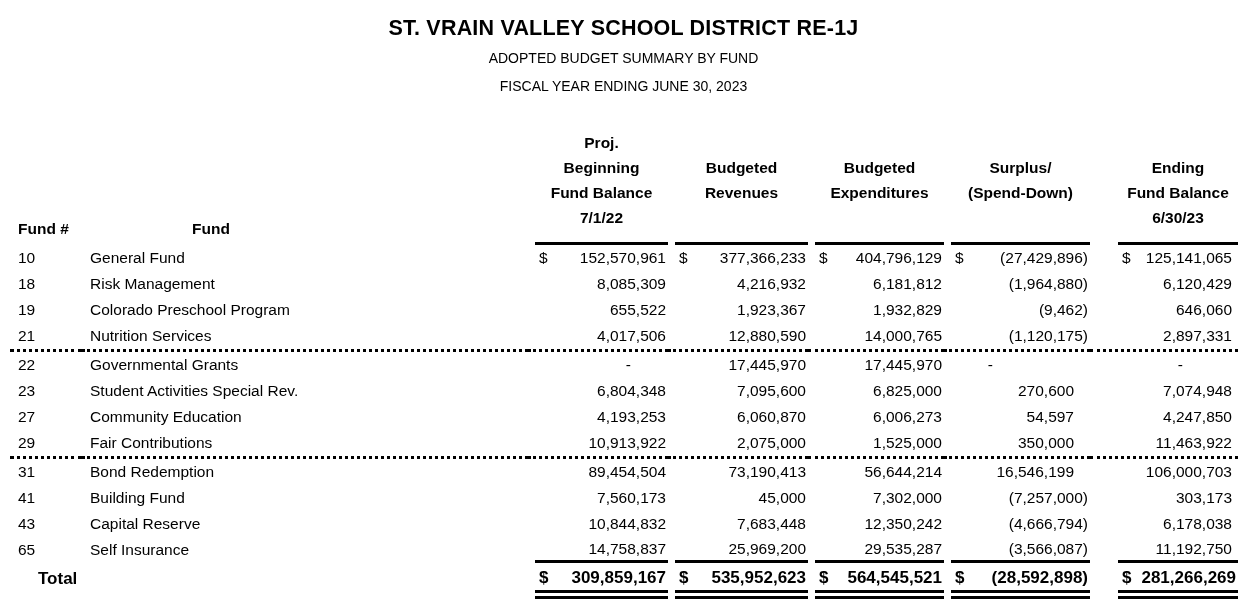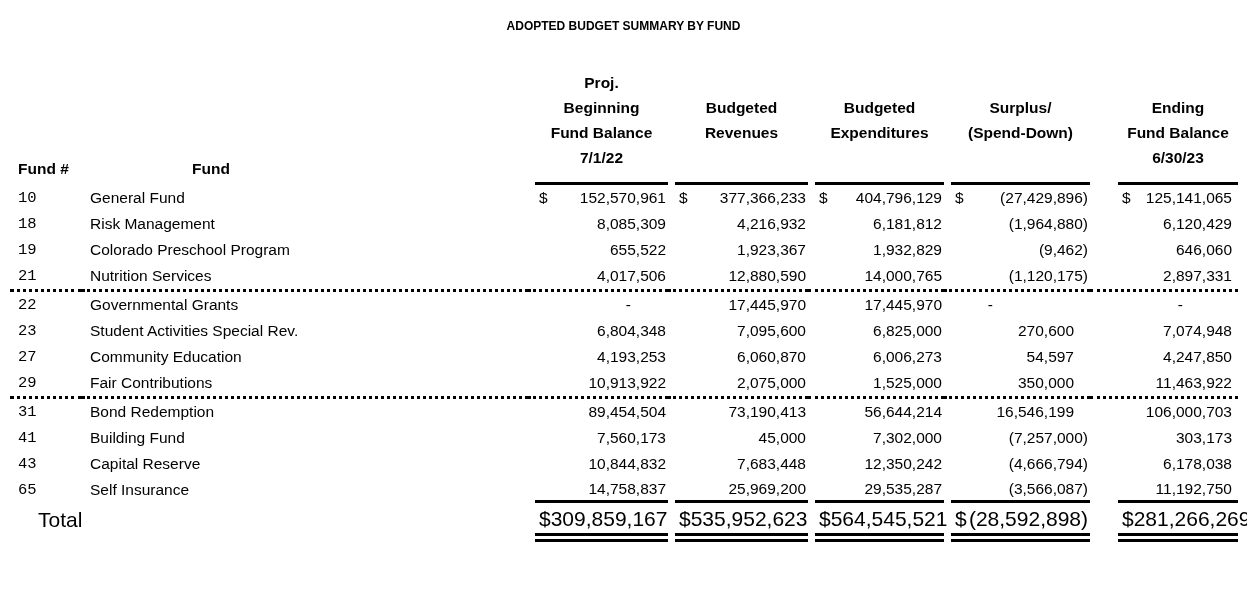--- a/index.html
+++ b/index.html
@@ -5,70 +5,72 @@
   * { box-sizing: border-box; }
   html,body { margin:0; padding:0; }
   body {
     width:1247px; height:607px;
     background:#ffffff; color:#000000;
     font-family:"Liberation Sans", sans-serif;
     overflow:hidden;
   }
   .titles { text-align:center; padding-top:12px; }
   .t1 { font-size:21.5px; font-weight:700; line-height:32px; letter-spacing:.2px; }
-  .t2 { font-size:12px; font-weight:700; line-height:28px; }
+  .t2 { font-size:14px; font-weight:400; line-height:28px; }
 
   table.budget {
     border-collapse:collapse; table-layout:fixed;
     width:1228px; margin:30px 0 0 10px;
   }
   th, td { padding:0; font-weight:400; }
 
   
   thead th { vertical-align:bottom; font-weight:700; font-size:15.5px; }
   th.fno-h  { text-align:left; padding-left:8px;  padding-bottom:7px;margin-left:14px; }
   th.fund-h { text-align:left; padding-left:110px; padding-bottom:7px; }
   .stack { margin-left:7px; text-align:center; border-bottom:3.5px solid #000; padding-bottom:12px; }
   .collast .stack { margin-left:28px; }
   .hl  { line-height:25px; white-space:nowrap; }
   .hsp { height:25px; }
 
   
   tbody td { height:26px; font-size:15.5px; }
-  td.fno   { padding-left:8px;  text-align:left;font-family:Liberation Mono, monospace; }
+  td.fno   { padding-left:8px;  text-align:left; }
   td.fname { padding-left:8px;  text-align:left; white-space:nowrap; }
   .cellrow {
     display:flex; justify-content:space-between; align-items:center;
     margin-left:7px; padding:0 2px 0 4px; height:26px; white-space:nowrap;
   }
   .collast .cellrow { margin-left:28px; }
   .col-end .cellrow { padding-right:6px; }
   tr.sep td { border-bottom:3px dotted #000; }
   .u3 { border-bottom:3.5px solid #000; }
 
   
   .pp   { padding-right:14px; }  
   .padA { padding-right:35px; }  
   .padS { padding-right:95px; }  
   .padE { padding-right:49px; }  
 
   
-  tr.total td { height:36px; vertical-align:bottom; font-weight:400; font-size:21px; }
+  tr.total td { height:36px; vertical-align:bottom; font-weight:700; font-size:17px; }
   td.tlabel { padding-left:28px; padding-bottom:10px; }
   tr.total .cellrow {
     height:auto; align-items:flex-end;
     border-bottom:9px double #000;
     padding:4px 2px 2px 4px;
   }
 </style>
 </head>
 <body>
 
 <div class="titles">
+  <div class="t1">ST. VRAIN VALLEY SCHOOL DISTRICT RE-1J</div>
   <div class="t2">ADOPTED BUDGET SUMMARY BY FUND</div>
+  <div class="t2">FISCAL YEAR ENDING JUNE 30, 2023</div>
 </div>
 
 <table class="budget">
   <colgroup>
     <col style="width:72px">
       <col style="width:446px">
     <col style="width:140px">
       <col style="width:140px">
       <col style="width:136px">
     <col style="width:146px">

